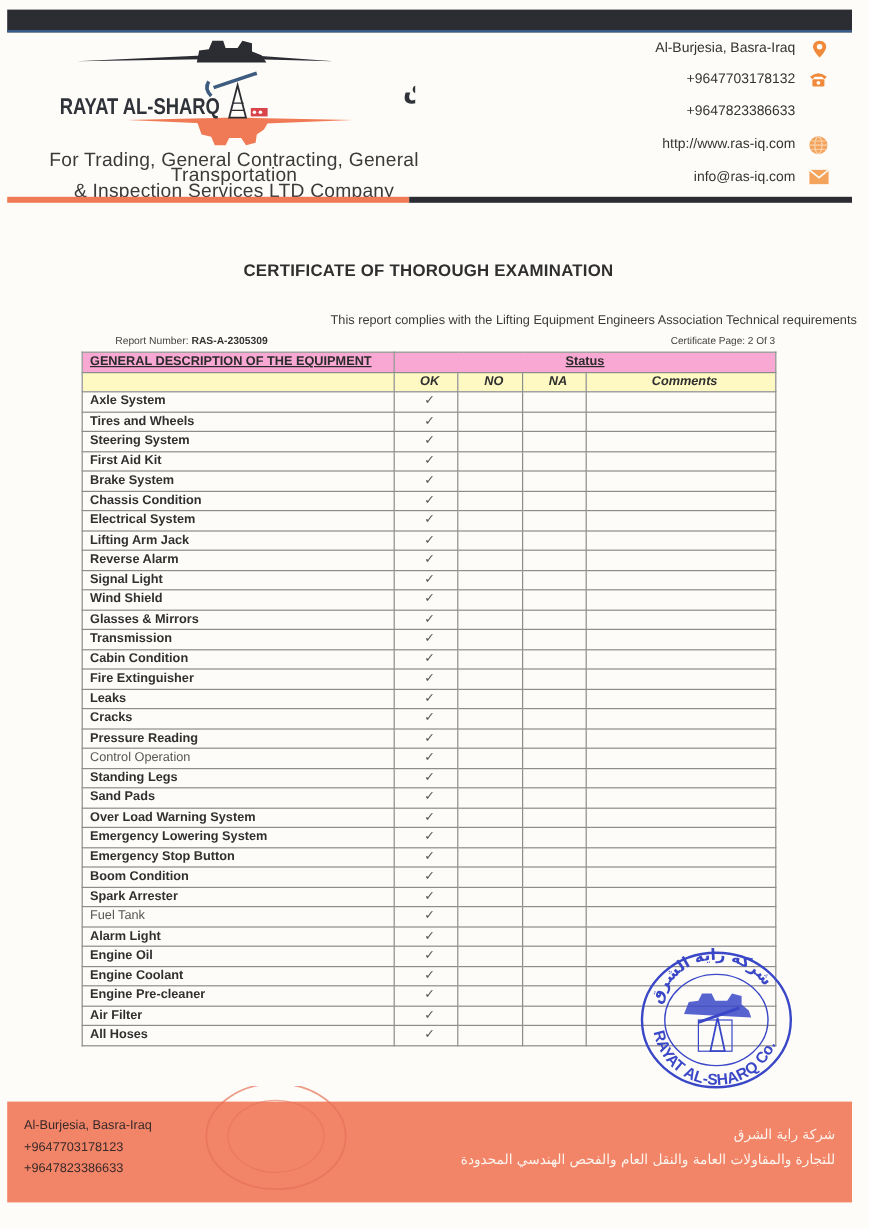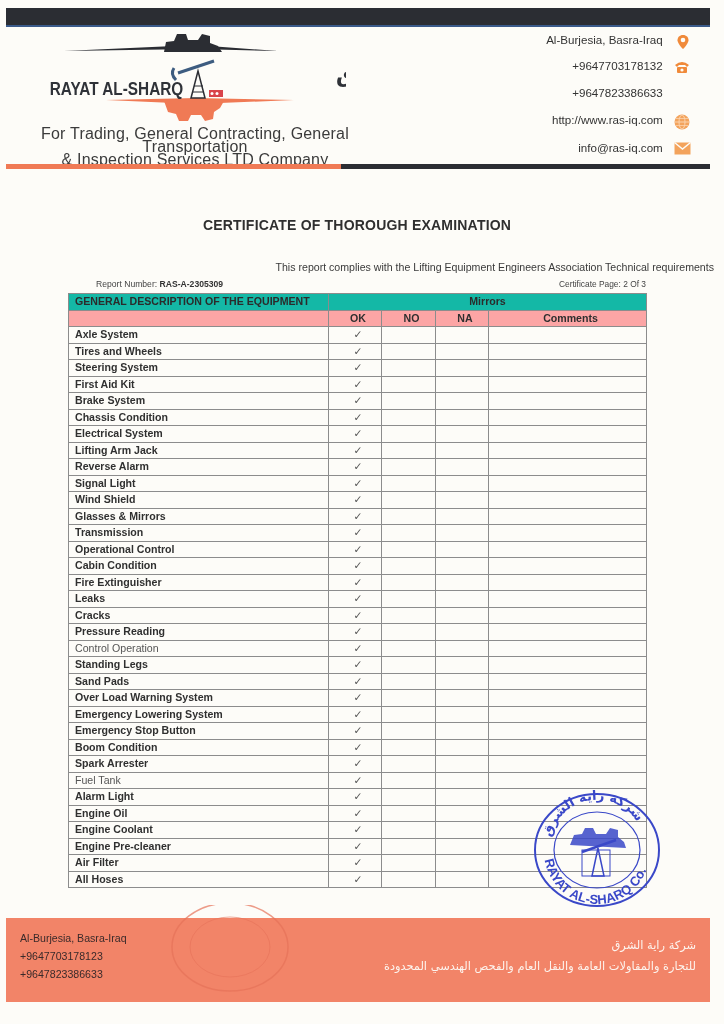--- a/index.html
+++ b/index.html
@@ -18,23 +18,23 @@
   .header-line-orange { left:6px; top:164px; width:335px; height:5px; background:#f07a55; }
   .header-line-dark { left:341px; top:164px; width:369px; height:5px; background:#2b2d33; }
   .title { left:0; top:217px; width:714px; text-align:center; font-size:14px; font-weight:bold; color:#2f2f2f; letter-spacing:0.2px; }
   .subtitle { left:0; top:241px; width:714px; text-align:right; font-size:10.6px; color:#3a3a3a;margin-top:20px; }
   .report-no { left:68px; top:279px; font-size:8.6px; color:#444;margin-left:28px; }
   .report-no b { color:#333; }
   .cert-page { right:78px; top:279px; font-size:8.4px; color:#444; }
   table.cert { position:absolute; left:68px; top:293px; width:578px; border-collapse:collapse; table-layout:fixed; }
   table.cert td, table.cert th { border:1px solid #8c8c8c; padding:0 0 0 6px; height:15.5px; font-size:10.6px; line-height:15px; overflow:hidden; white-space:nowrap; }
   table.cert th { font-weight:bold; }
-  .h1 th { background:#14b8a6; text-align:left; font-size:10.8px; }
+  .h1 th { background:#f9a8d4; text-align:left; font-size:10.8px;text-decoration:underline; }
   .h1 th.status { text-align:center; padding:0; }
-  .h2 th { background:#fca5a5; text-align:center; padding:0; color:#2f2f2f; }
+  .h2 th { background:#fef9c3; text-align:center; padding:0; color:#2f2f2f;font-style:italic; }
   td.desc { font-weight:bold; color:#303030; }
   td.desc.light { font-weight:normal; color:#555; }
   td.chk { text-align:center; padding:0; color:#555; font-size:10px; }
   td.empty { padding:0; }
   .stamp { left:530px; top:790px; width:134px; height:118px; }
   .footer { left:6px; top:918px; width:704px; height:84px; background:#f28468; }
   .foot-left { left:20px; top:929px; font-size:10.6px; line-height:18px; color:#3a2a2a; }
   .foot-right { right:28px; top:935px; text-align:right; direction:rtl; font-size:11.4px; line-height:21px; color:#fdf4ee; font-family:"DejaVu Sans", sans-serif; }
   .emboss { left:170px; top:905px; width:120px; height:90px; }
 </style>
@@ -130,21 +130,21 @@
   <colgroup>
     <col style="width:260px">
       <col style="width:53px">
       <col style="width:54px">
       <col style="width:53px">
       <col style="width:158px">
   </colgroup>
   <thead>
     <tr class="h1">
       <th>GENERAL DESCRIPTION OF THE EQUIPMENT</th>
-      <th colspan="4" class="status">Mirrors</th>
+      <th colspan="4" class="status">Status</th>
     </tr>
     <tr class="h2">
       <th></th>
       <th>OK</th>
       <th>NO</th>
       <th>NA</th>
       <th>Comments</th>
     </tr>
   </thead>
   <tbody id="table-body">
@@ -227,27 +227,20 @@
       </tr>
       <tr>
         <td class="desc">Glasses &amp; Mirrors</td>
         <td class="chk"><span>✓</span></td>
         <td class="chk"></td>
         <td class="chk"></td>
         <td class="empty"></td>
       </tr>
       <tr>
         <td class="desc">Transmission</td>
-        <td class="chk"><span>✓</span></td>
-        <td class="chk"></td>
-        <td class="chk"></td>
-        <td class="empty"></td>
-      </tr>
-      <tr>
-        <td class="desc">Operational Control</td>
         <td class="chk"><span>✓</span></td>
         <td class="chk"></td>
         <td class="chk"></td>
         <td class="empty"></td>
       </tr>
       <tr>
         <td class="desc">Cabin Condition</td>
         <td class="chk"><span>✓</span></td>
         <td class="chk"></td>
         <td class="chk"></td>

